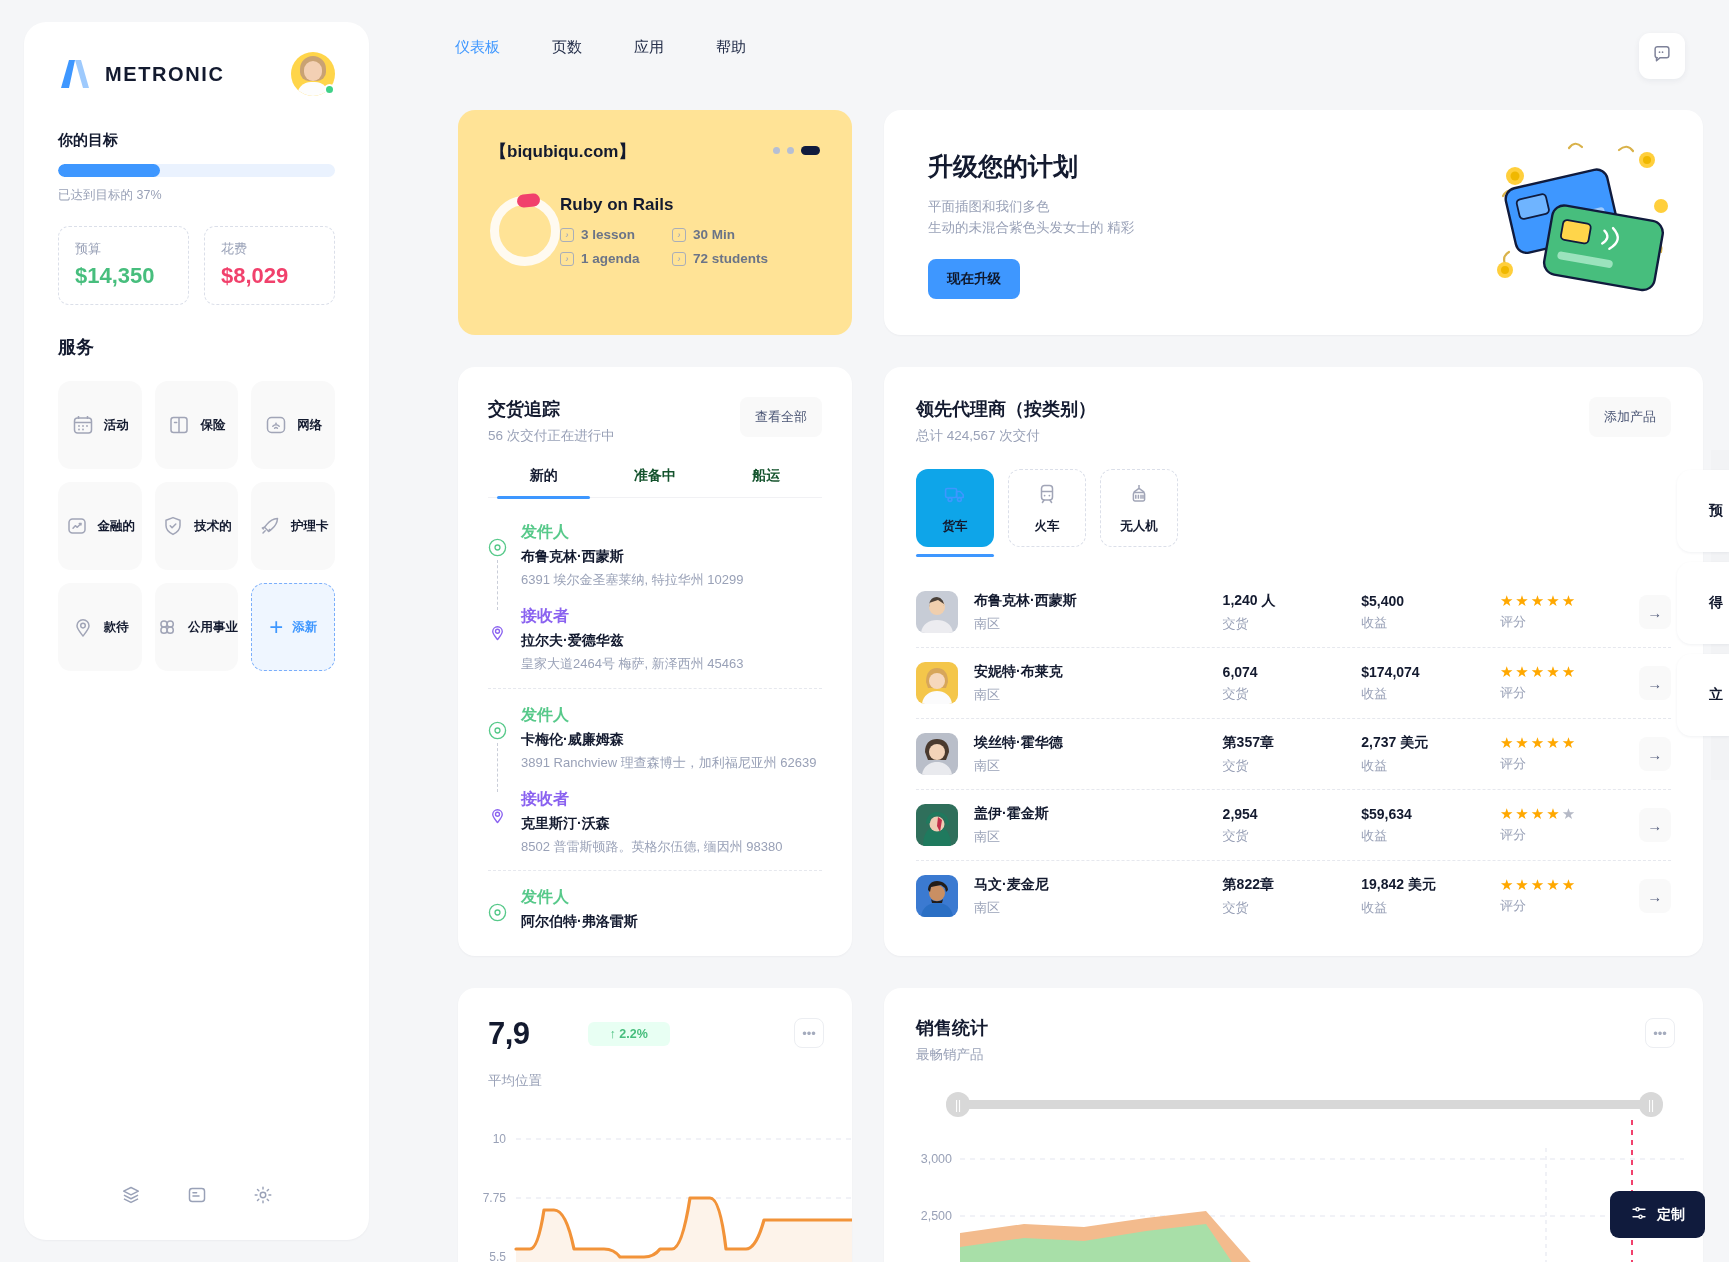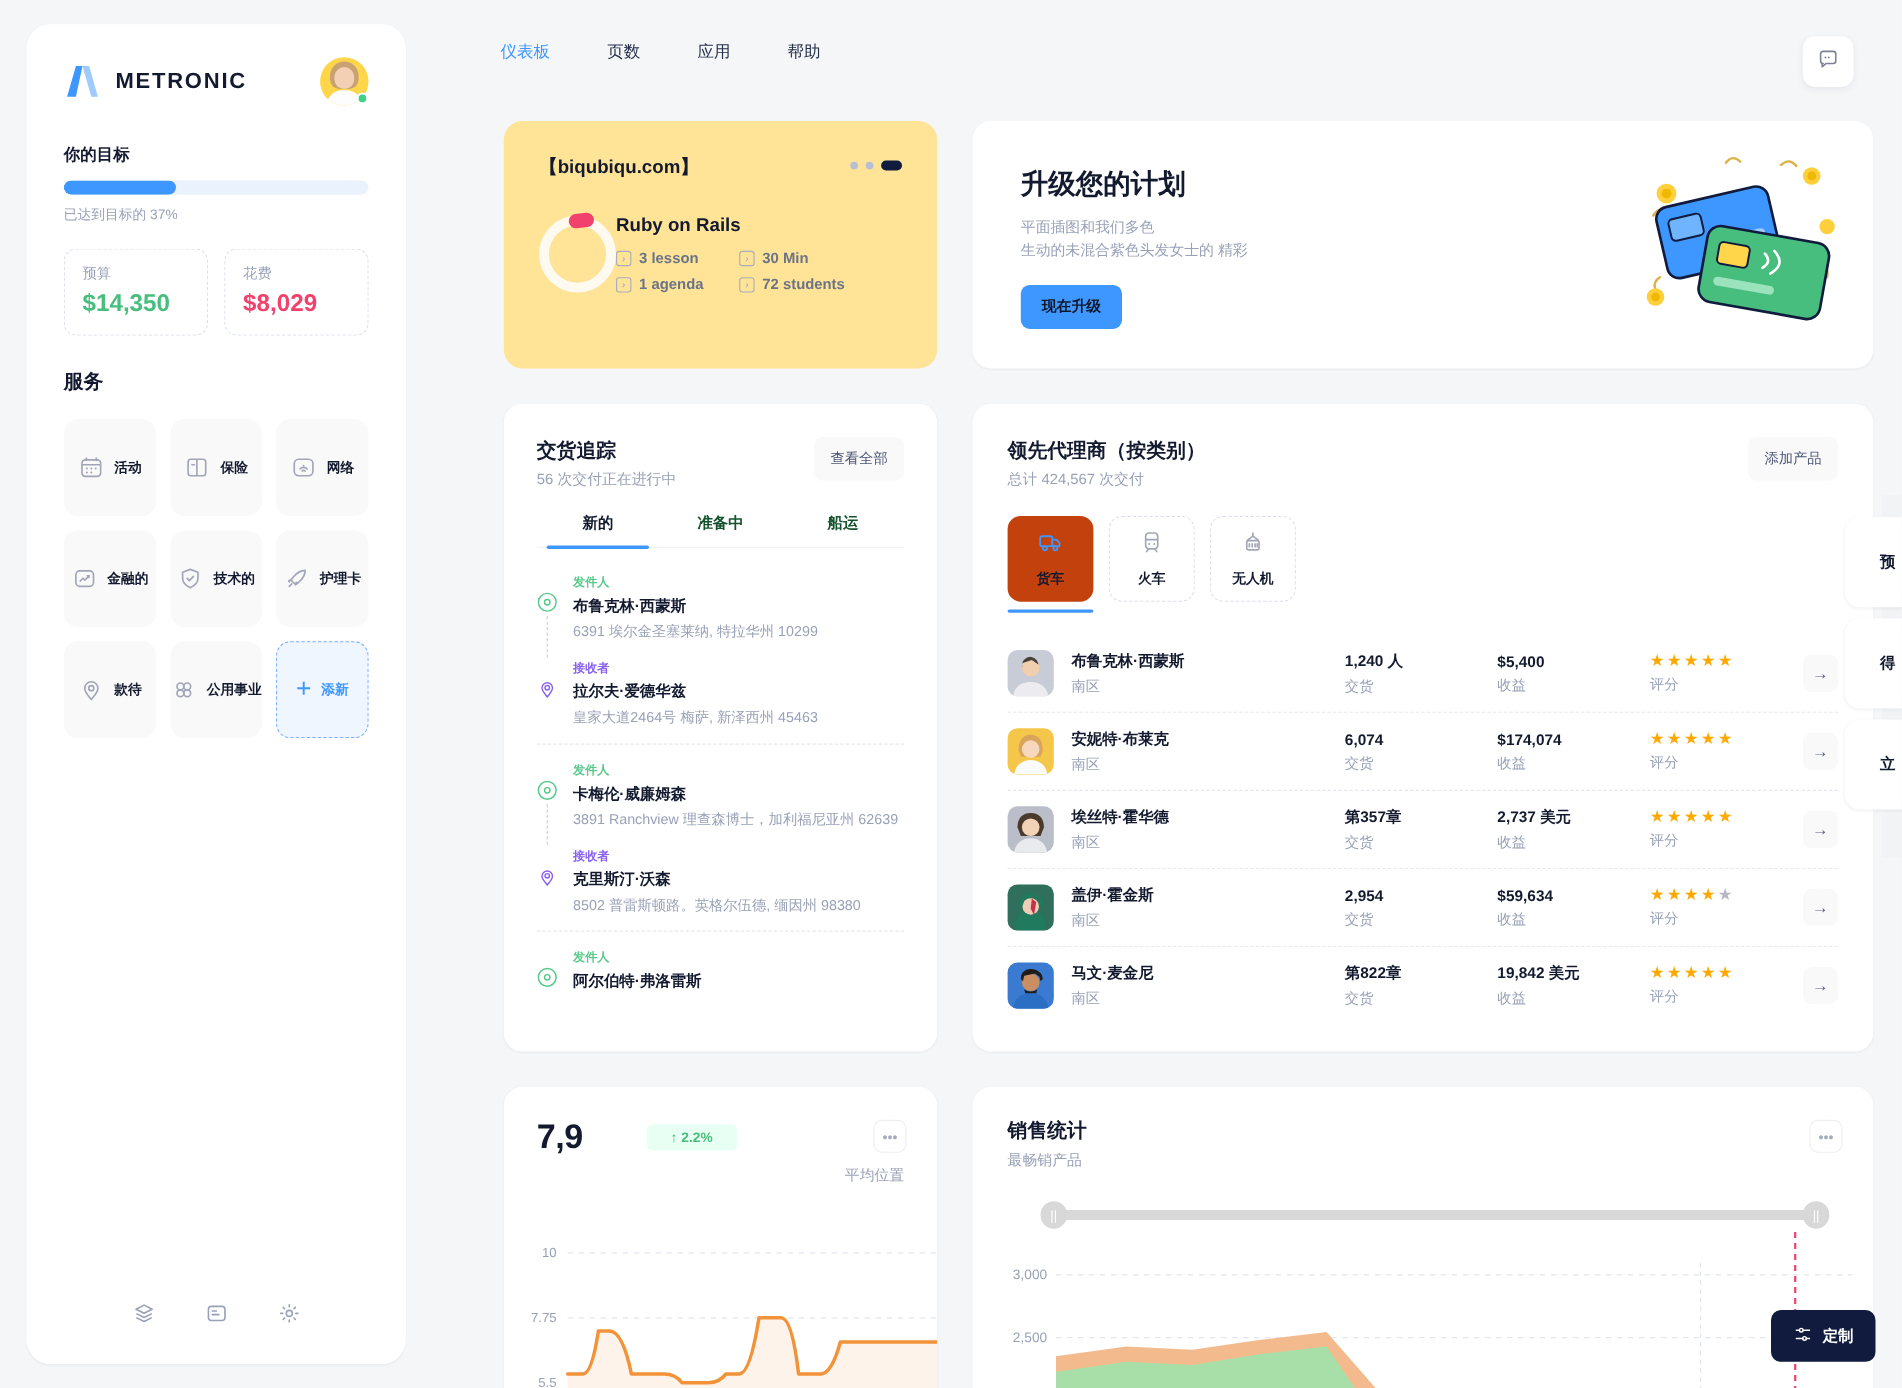--- a/index.html
+++ b/index.html
@@ -130,35 +130,35 @@
   .tab.active { color: #131a2f; }
   .tab.active::after { content:""; position: absolute; left: 8%; right: 8%; bottom: -1.5px; height: 3px; border-radius: 2px; background: #3e97ff; }
 
   .track { margin-top: 24px; }
   .track-group { position: relative; padding-bottom: 14px; border-bottom: 1px dashed #e6e8ee; margin-bottom: 16px; }
   .track-group.last { border-bottom: 0; }
   .track-item { display: flex; gap: 14px; position: relative; padding-bottom: 16px; }
   .track-item:last-child { padding-bottom: 0; }
   .t-icon { width: 19px; height: 19px; flex: none; margin-top: 16px; }
   .t-line { position: absolute; left: 9px; top: 36px; bottom: 4px; border-left: 1px dashed #c9cdd8; }
-  .t-role { font-size: 11px; font-weight: 700; }
+  .t-role { font-size: 16px; font-weight: 700; }
   .t-role.from { color: #57c98a; }
   .t-role.to { color: #8a62f0; }
   .t-name { margin-top: 5px; font-size: 14px; font-weight: 700; color: #131a2f; }
   .t-addr { margin-top: 5px; font-size: 13px; color: #99a1b7; line-height: 1.45; }
 
   
   .agents { margin-top: 32px; padding: 30px 32px 10px 32px; height: 589px; }
   .mode-row { margin-top: 24px; display: flex; gap: 14px; }
   .mode {
     width: 78px; height: 78px; border-radius: 12px; border: 1px dashed #dbdfe9;
     display: flex; flex-direction: column; align-items: center; justify-content: center; gap: 8px; cursor: pointer;
     position: relative; background: #fff;
   }
-  .mode.active { background: #c2410c; border: 0; }
+  .mode.active { background: #0ea5e9; border: 0; }
   .mode.active::after { content:""; position:absolute; left: 0; right: 0; bottom: -10px; height: 3px; border-radius: 2px; background: #3e97ff; }
   .mode-label { font-size: 12.5px; font-weight: 600; color: #131a2f; }
 
   .agent-rows { margin-top: 30px; }
   .agent-row { display: flex; align-items: center; padding: 14px 0; border-bottom: 1px dashed #e6e8ee; }
   .agent-row:last-child { border-bottom: 0; }
   .ag-av { width: 42px; height: 42px; border-radius: 9px; flex: none; margin-right: 16px; overflow: hidden; position: relative; }
   .ag-id { width: 260px; }
   .ag-name { font-size: 14px; font-weight: 700; }
   .ag-region { margin-top: 5px; font-size: 13px; color: #99a1b7; }
@@ -172,21 +172,21 @@
     margin-left: auto; width: 34px; height: 34px; border-radius: 8px; background: #f9f9f9;
     display: flex; align-items: center; justify-content: center; color: #5a6380; font-size: 15px; cursor: pointer; border: 0;
   }
 
   
   .bottom { margin-top: 32px; }
   .avgpos { padding: 28px 30px; height: 330px; position: relative; overflow: hidden; }
   .big-row { display: flex; align-items: center; gap: 14px; }
   .big-num { font-size: 31px; font-weight: 700; letter-spacing: -.5px; }
   .badge-up { background: #e8fff3; color: #47be7d; font-size: 12.5px; font-weight: 700; padding: 5px 22px; border-radius: 6px; margin-left: 44px; }
-  .small-cap { margin-top: 8px; font-size: 13.5px; color: #99a1b7; text-align: right; }
+  .small-cap { margin-top: 20px; font-size: 13.5px; color: #99a1b7; }
   .dots-btn {
     position: absolute; right: 28px; top: 30px; width: 30px; height: 30px; border-radius: 8px;
     border: 1px solid #eceef2; display: flex; align-items: center; justify-content: center; color: #a4abbd; font-size: 13px; cursor: pointer; background: #fff;
   }
   .chart-area { position: absolute; left: 0; right: 0; bottom: 0; top: 110px; }
   .axis-lbl { font-size: 12px; fill: #99a1b7; }
 
   .sales { padding: 28px 32px; height: 330px; position: relative; overflow: hidden; }
   .slider { position: absolute; left: 74px; right: 52px; top: 112px; height: 9px; background: #d8d8d8; border-radius: 5px; }
   .slider .knob { position: absolute; top: -8px; width: 24px; height: 25px; border-radius: 12px; background: #d8d8d8; display: flex; align-items: center; justify-content: center; color: #fff; font-size: 12px; cursor: pointer; }

